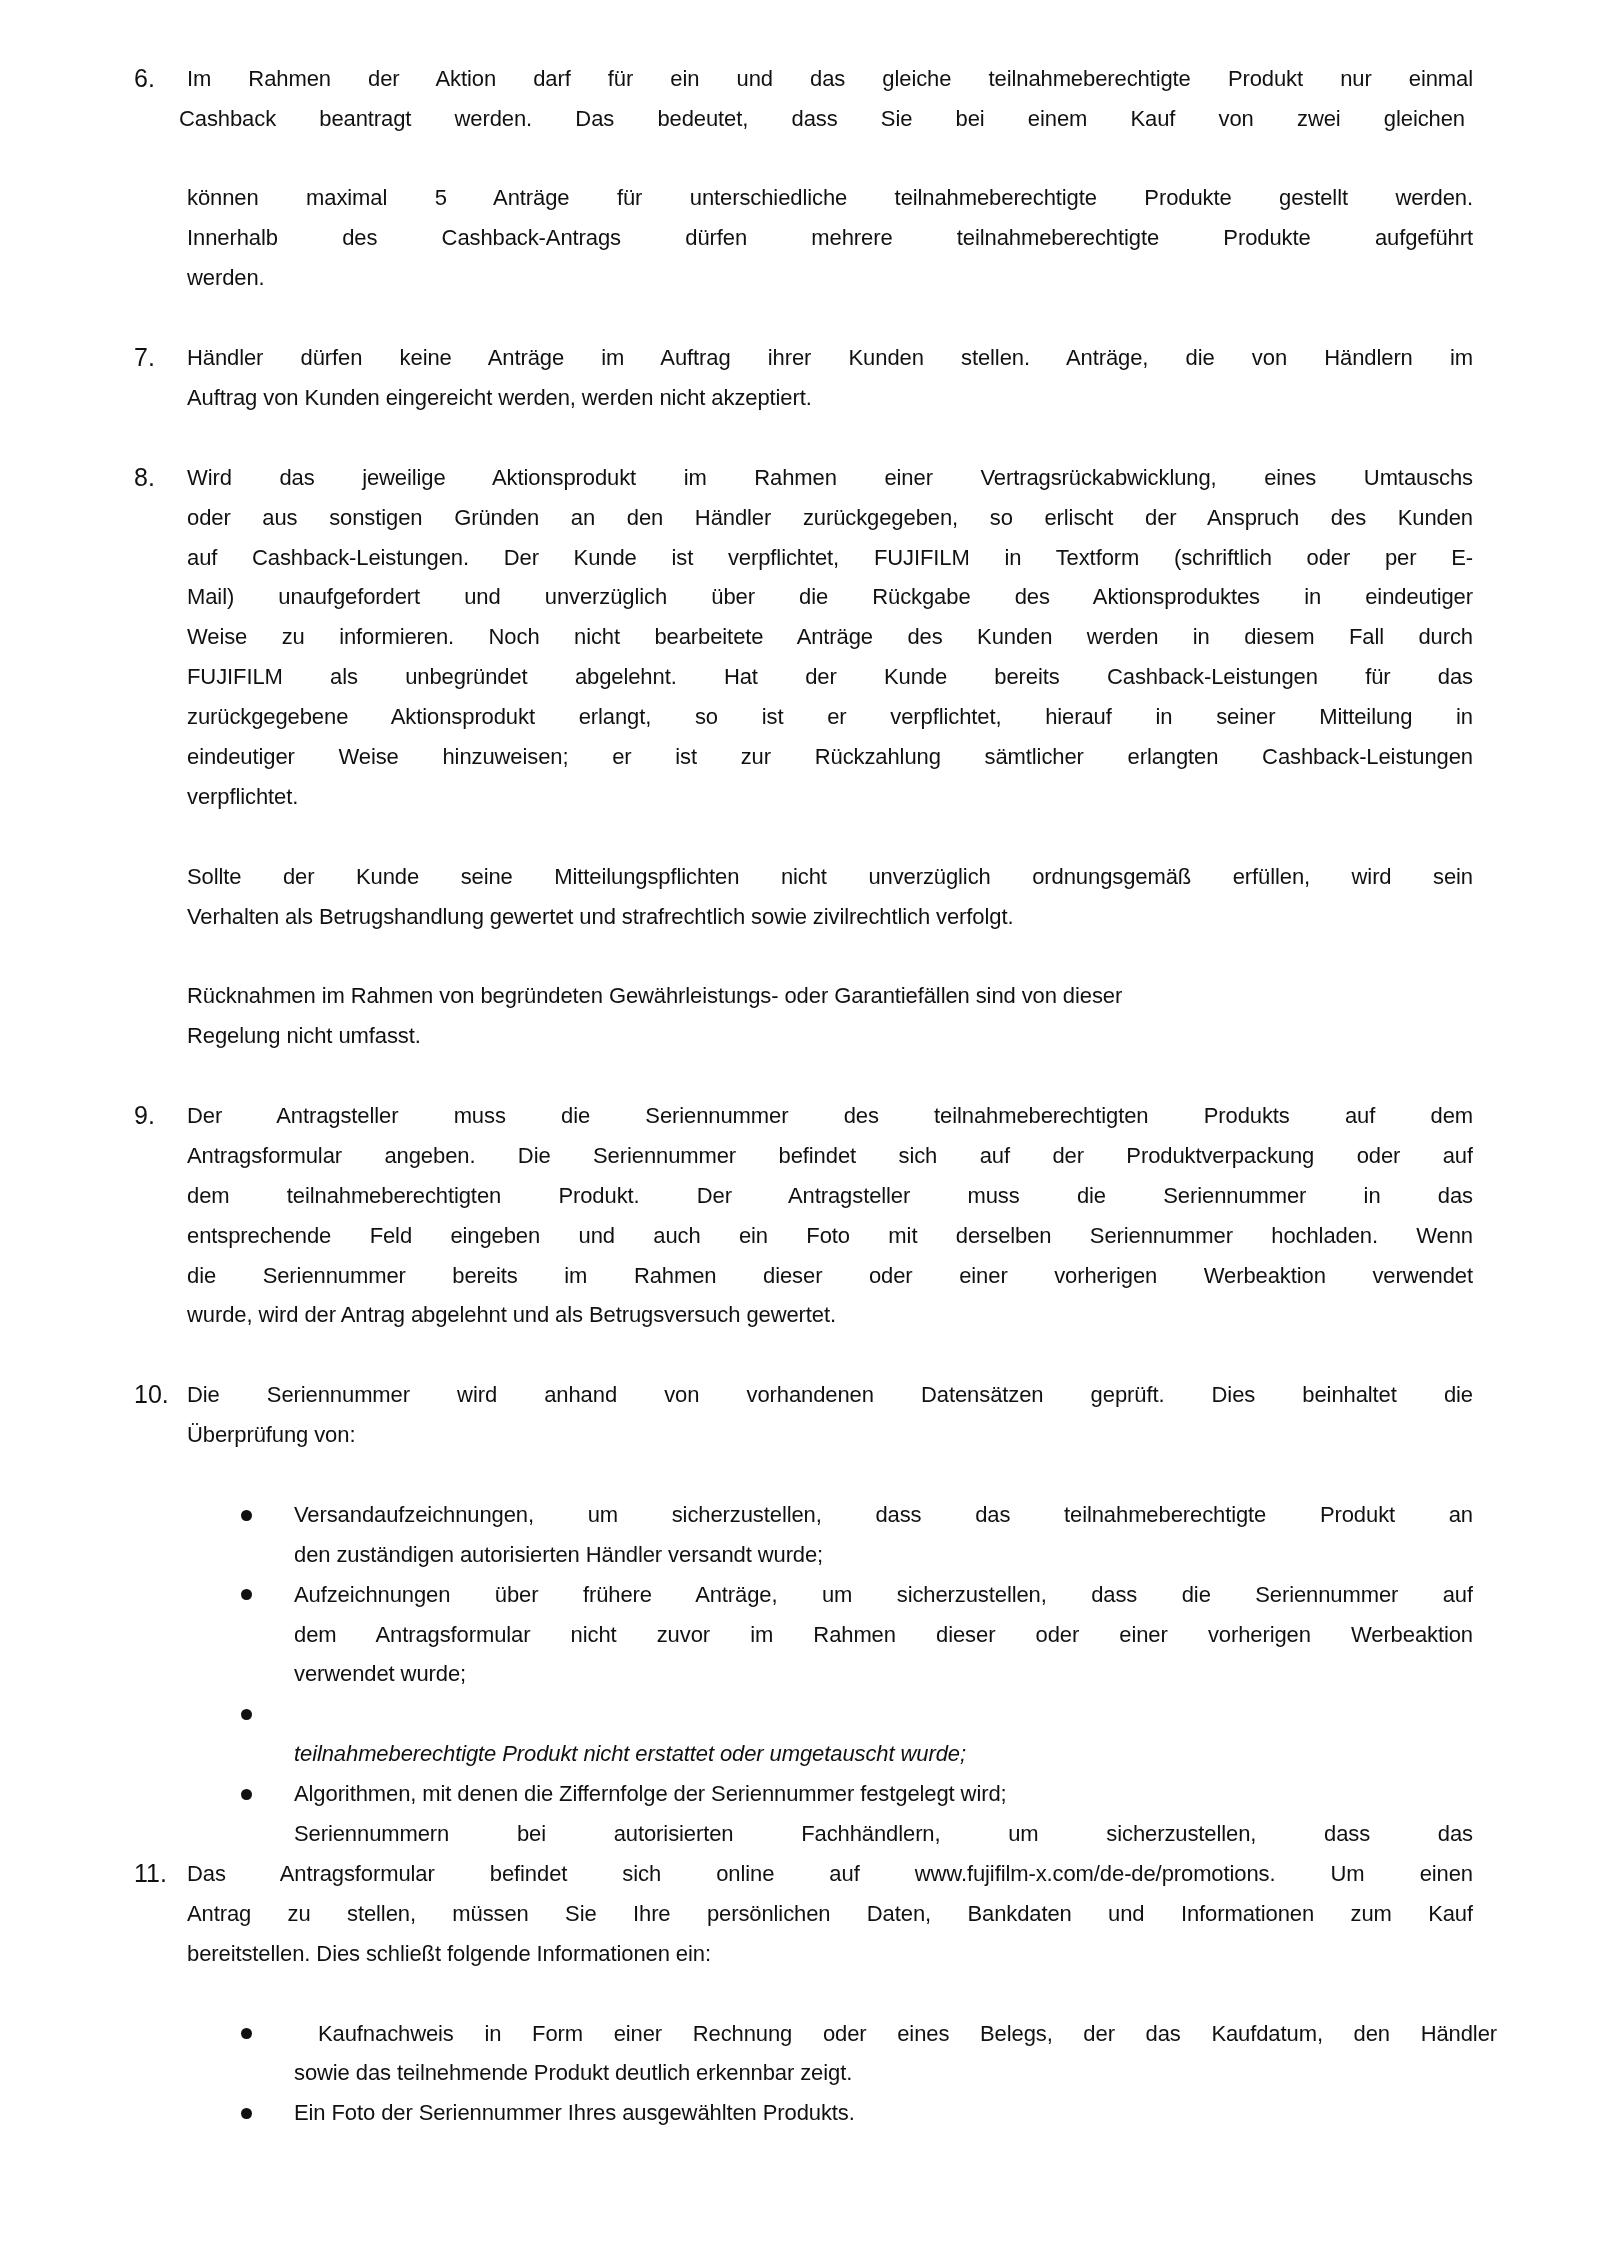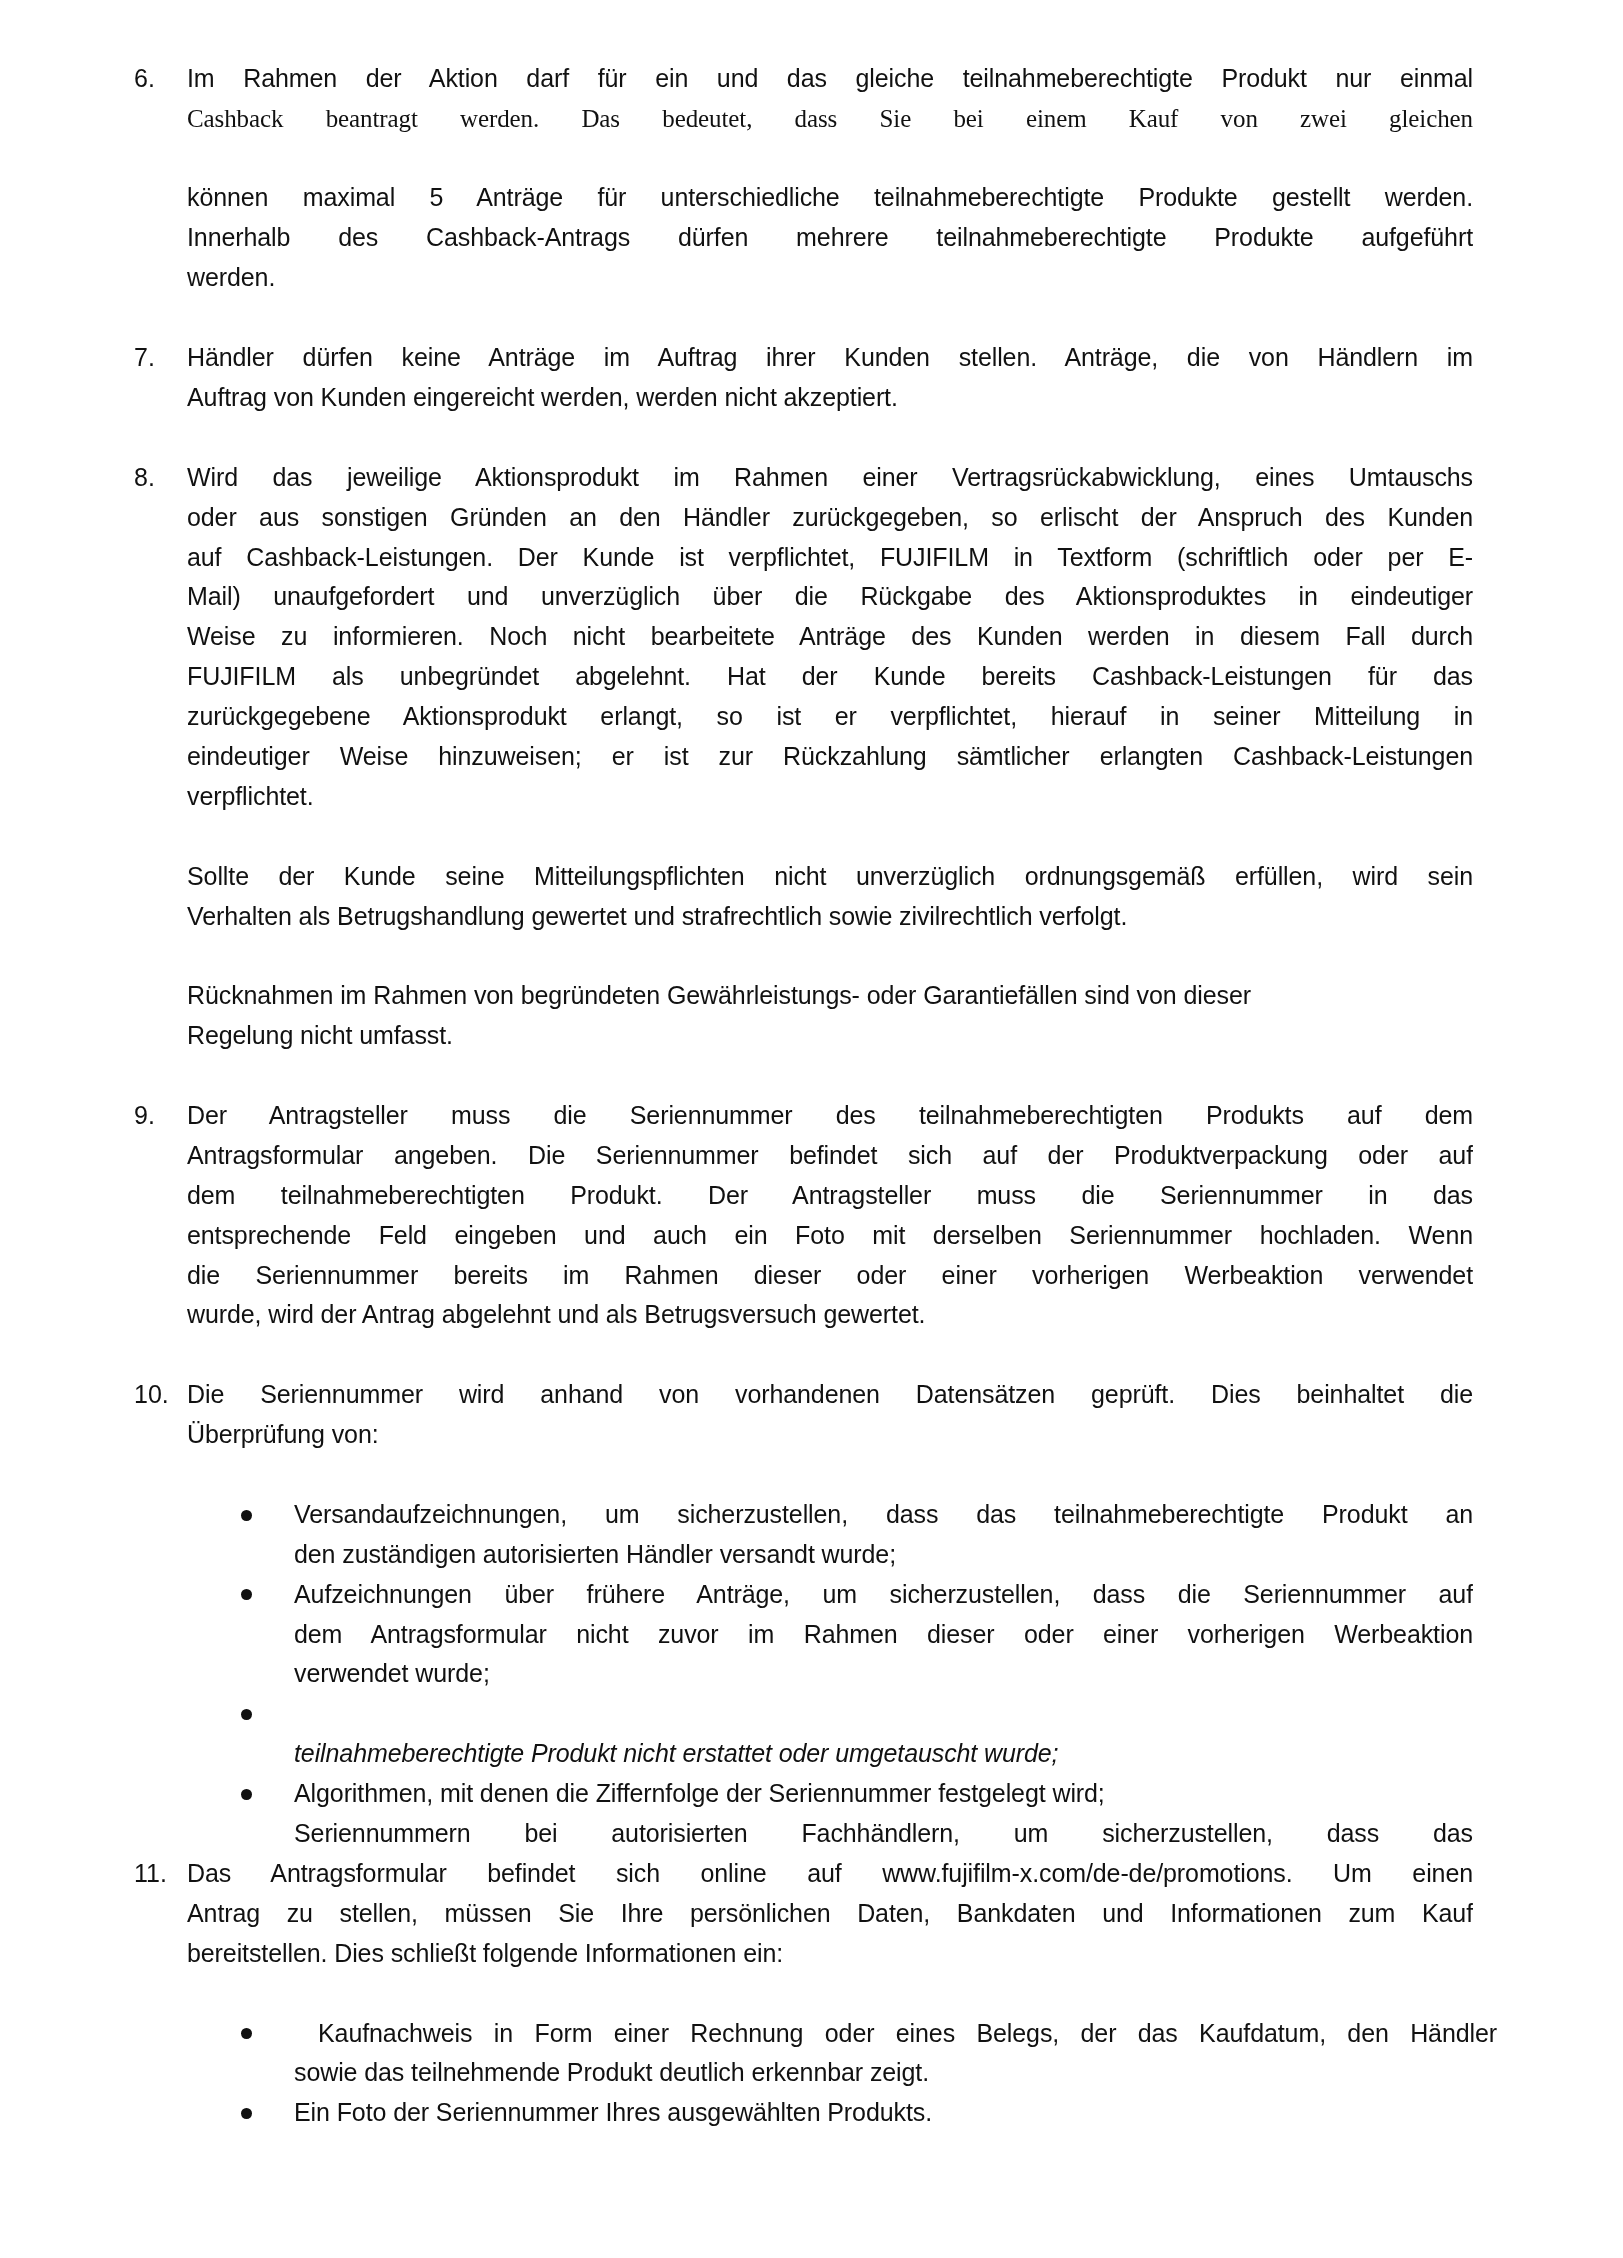--- a/index.html
+++ b/index.html
@@ -6,39 +6,39 @@
   body {
     width: 1623px; height: 2258px; position: relative; overflow: hidden;
     font-family: "Liberation Sans", sans-serif;
     color: #111111;
   }
   .page { position: absolute; left: 0; top: 0; width: 1623px; height: 2258px; background: #fff; }
   .line {
     position: absolute;
     height: 39px;
     line-height: 39px;
-    font-size: 25px;
+    font-size: 22px;
     white-space: nowrap;
     letter-spacing: -0.1px;
   }
   .line.just { text-align: justify; text-align-last: justify; white-space: normal; overflow: hidden; }
   .num { position: absolute; left: 134px; height: 39px; line-height: 39px; font-size: 25px; }
   .bullet {
     position: absolute; width: 10.8px; height: 10.8px; border-radius: 50%;
     background: #111; left: 241px;
   }
 </style>
 </head>
 <body>
 
 <div class="page" id="page">
     <div></div>
     <div class="num" style="top: 59px;">6.</div>
     <div class="line just" style="top: 59px; left: 187px; width: 1286px;">Im Rahmen der Aktion darf für ein und das gleiche teilnahmeberechtigte Produkt nur einmal</div>
-    <div class="line just" style="top: 99px; left: 187px; width: 1286px; font-family: Liberation Serif, serif;">Cashback beantragt werden. Das bedeutet, dass Sie bei einem Kauf von zwei gleichen</div>
+    <div class="line just" style="top: 99px; left: 179px; width: 1286px;">Cashback beantragt werden. Das bedeutet, dass Sie bei einem Kauf von zwei gleichen</div>
     <div class="line just" style="top: 178px; left: 187px; width: 1286px;">können maximal 5 Anträge für unterschiedliche teilnahmeberechtigte Produkte gestellt werden.</div>
     <div class="line just" style="top: 218px; left: 187px; width: 1286px;">Innerhalb des Cashback-Antrags dürfen mehrere teilnahmeberechtigte Produkte aufgeführt</div>
     <div class="line" style="top: 258px; left: 187px;">werden.</div>
     <div></div>
     <div class="num" style="top: 338px;">7.</div>
     <div class="line just" style="top: 338px; left: 187px; width: 1286px;">Händler dürfen keine Anträge im Auftrag ihrer Kunden stellen. Anträge, die von Händlern im</div>
     <div class="line" style="top: 378px; left: 187px;">Auftrag von Kunden eingereicht werden, werden nicht akzeptiert.</div>
     <div></div>
     <div class="num" style="top: 458px;">8.</div>
     <div class="line just" style="top: 458px; left: 187px; width: 1286px;">Wird das jeweilige Aktionsprodukt im Rahmen einer Vertragsrückabwicklung, eines Umtauschs</div>

